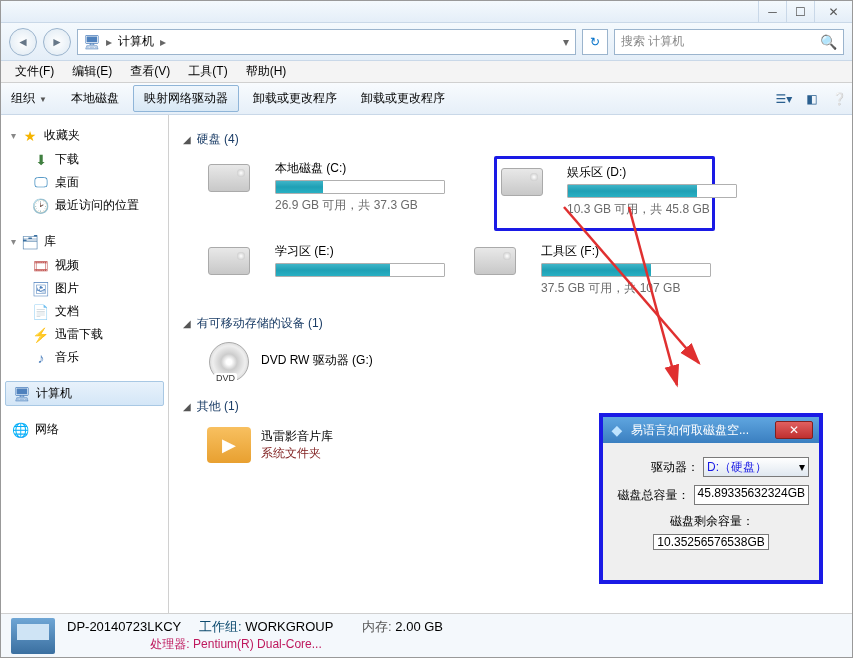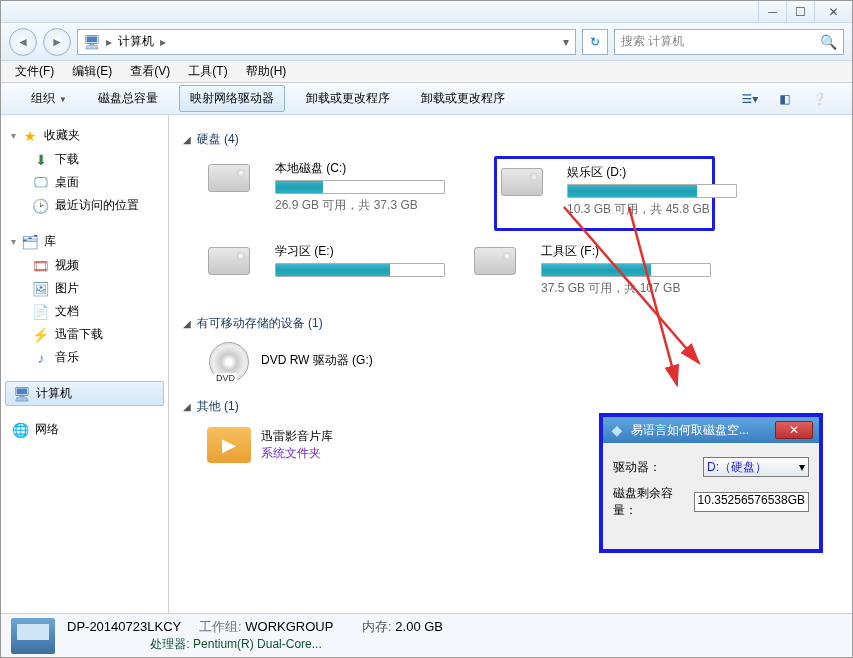--- a/index.html
+++ b/index.html
@@ -9,21 +9,21 @@
   .title-btn { width: 28px; border-left: 1px solid #c9d8e8; display: flex; align-items: center; justify-content: center; color: #555; cursor: pointer; }
   .title-btn.close { width: 38px; }
   .nav-bar { height: 38px; background: linear-gradient(#f4f9fd,#e4eef8); display: flex; align-items: center; padding: 4px 8px; gap: 6px; border-bottom: 1px solid #c9d8e8; }
   .nav-circle { width: 28px; height: 28px; border: 1px solid #9bb4cd; border-radius: 50%; background: radial-gradient(#fff,#dce8f2); display: flex; align-items: center; justify-content: center; color: #678; cursor: pointer; }
   .addr { flex: 1; height: 26px; border: 1px solid #9bb4cd; background: #fff; display: flex; align-items: center; padding: 0 6px; gap: 6px; }
   .addr .glyph { color: #666; }
   .search-box { width: 230px; height: 26px; border: 1px solid #9bb4cd; background: #fff; display: flex; align-items: center; padding: 0 6px; color: #888; justify-content: space-between; }
   .refresh { width: 26px; height: 26px; border: 1px solid #9bb4cd; background: #fff; display: flex; align-items: center; justify-content: center; color: #0070c9; cursor: pointer; }
   .menu-bar { height: 22px; background: #f4f4f4; border-bottom: 1px solid #d0d0d0; display: flex; align-items: center; padding: 0 6px; gap: 2px; }
   .menu-item { padding: 2px 8px; cursor: pointer; border-radius: 2px; }
-  .cmd-bar { height: 32px; background: linear-gradient(#f8fbfe,#e6eff8); border-bottom: 1px solid #c9d8e8; display: flex; align-items: center; padding: 0 20px; gap: 11px; }
+  .cmd-bar { height: 32px; background: linear-gradient(#f8fbfe,#e6eff8); border-bottom: 1px solid #c9d8e8; display: flex; align-items: center; padding: 0 0; gap: 4px; }
   .cmd-item { padding: 4px 10px; cursor: pointer; border-radius: 2px; position: relative; }
   .cmd-item.drop::after { content: "▼"; font-size: 8px; color: #555; margin-left: 4px; }
   .cmd-item.sel { border: 1px solid #8fb5d8; background: linear-gradient(#f0f7fd,#d8e8f5); }
   .cmd-spacer { flex: 1; }
   .cmd-icon { width: 24px; height: 24px; display: flex; align-items: center; justify-content: center; cursor: pointer; color: #2a5f8f; }
   .body { flex: 1; display: flex; overflow: hidden; }
   .sidebar { width: 168px; border-right: 1px solid #d0d0d0; background: #fff; padding: 8px 4px; overflow: hidden; }
   .side-sec-title { display: flex; align-items: center; gap: 6px; padding: 4px 6px; font-weight: normal; color: #000; }
   .side-sec-title .tri { color: #888; font-size: 10px; }
   .side-item { display: flex; align-items: center; gap: 6px; padding: 3px 4px 3px 28px; cursor: pointer; }
@@ -54,35 +54,35 @@
   .dvd { width: 40px; height: 40px; border-radius: 50%; background: radial-gradient(#fff 10%,#ccc 30%,#eee 60%,#bbb); border: 1px solid #aaa; position: relative; }
   .dvd::after { content: "DVD"; position: absolute; bottom: -2px; left: 4px; font-size: 9px; color: #333; background: #fff; padding: 0 2px; border-radius: 2px; }
   .folder-ico { width: 44px; height: 36px; background: linear-gradient(#f8c060,#e8a030); border-radius: 4px; position: relative; display:flex;align-items:center;justify-content:center; }
   .folder-ico::after{content:"▶";color:#fff;font-size:18px;}
   .drive-info { flex: 1; }
   .drive-name { margin-bottom: 3px; }
   .drive-bar { width: 170px; height: 14px; border: 1px solid #b0b0b0; background: #fff; border-radius: 1px; overflow: hidden; margin-bottom: 3px; }
   .drive-bar-fill { height: 100%; background: linear-gradient(#3fb5c8,#1fa0b5,#28b0c3); }
   .drive-stat { color: #6a6a6a; font-size: 12px; }
   .other-row { display: flex; gap: 10px; margin-left: 20px; padding: 4px; align-items: center; }
-  .other-row .sub { color: #6d28d9; }
+  .other-row .sub { color: #7f1d1d; }
   .tool-dlg { position: absolute; left: 430px; top: 298px; width: 224px; border: 4px solid #1a1ae5; background: #fff; }
   .tool-tb { height: 26px; background: linear-gradient(#5fa6e0,#3a7fc0); display: flex; align-items: center; padding: 0 6px; color: #fff; gap: 6px; }
   .tool-tb .ttl { flex: 1; font-size: 12px; white-space: nowrap; overflow: hidden; text-overflow: ellipsis; }
   .tool-x { width: 38px; height: 18px; background: linear-gradient(#e06060,#c03030); border: 1px solid #802020; border-radius: 2px; color: #fff; display: flex; align-items: center; justify-content: center; font-size: 12px; cursor: pointer; }
   .tool-body { padding: 14px 10px; background: #efefef; }
   .tool-row { display: flex; align-items: center; margin-bottom: 8px; gap: 4px; }
-  .tool-lbl { width: 86px; text-align: left; }
+  .tool-lbl { width: 86px; text-align: right; }
   .tool-sel { flex: 1; height: 20px; border: 1px solid #7a7a7a; background: linear-gradient(#fff,#e0e8f0); display: flex; align-items: center; justify-content: space-between; padding: 0 3px; cursor: pointer; color:#1a1ae5; }
   .tool-inp { flex: 1; height: 20px; border: 1px solid #7a7a7a; background: #fff; padding: 0 3px; }
   .status-bar { height: 44px; border-top: 1px solid #d0d0d0; background: #f4f8fc; display: flex; align-items: center; padding: 4px 10px; gap: 12px; }
   .status-ico { width: 44px; height: 36px; background: linear-gradient(#6fa6d5,#3a6fa0); border-radius: 2px; position: relative; }
   .status-ico::after { content: ""; position: absolute; left: 6px; top: 6px; right: 6px; bottom: 14px; background: #cfe4f5; }
   .status-txt .l1 { font-size: 13px; }
-  .status-txt .l2 { color: #14532d; }
+  .status-txt .l2 { color: #be185d; }
   svg.arrow { position: absolute; pointer-events: none; }
 </style>
 </head>
 <body>
 
 <div class="window">
 
   <div class="title-bar">
     <div class="title-btn">─</div>
     <div class="title-btn">☐</div>
@@ -110,21 +110,21 @@
   <div class="menu-bar">
     <div class="menu-item">文件(F)</div>
     <div class="menu-item">编辑(E)</div>
     <div class="menu-item">查看(V)</div>
     <div class="menu-item">工具(T)</div>
     <div class="menu-item">帮助(H)</div>
   </div>
 
   <div class="cmd-bar">
     <div class="cmd-item drop">组织</div>
-    <div class="cmd-item">磁盘总容量</div>
+    <div class="cmd-item">本地磁盘</div>
     <div class="cmd-item sel">映射网络驱动器</div>
     <div class="cmd-item">卸载或更改程序</div>
     <div class="cmd-item">卸载或更改程序</div>
     <div class="cmd-spacer"></div>
     <div class="cmd-icon">☰▾</div>
     <div class="cmd-icon">◧</div>
     <div class="cmd-icon" style="color:#2a7fb8;">❔</div>
   </div>
 
   <div class="body">
@@ -280,36 +280,40 @@
           <div class="tool-x">✕</div>
         </div>
         <div class="tool-body">
           <div class="tool-row">
             <div class="tool-lbl">驱动器：</div>
             <div class="tool-sel">
               <span>D:（硬盘）</span>
               <span style="color:#000;">▾</span>
             </div>
           </div>
-          <div class="tool-row" style="margin-bottom:16px;">
+          <div class="tool-row">
+            <div class="tool-lbl">磁盘总容量：</div>
+            <div class="tool-inp">45.89335632324GB</div>
+          </div>
+          <div class="tool-row" style="margin-bottom:16px;flex-direction:column;">
             <div class="tool-lbl">磁盘剩余容量：</div>
             <div class="tool-inp">10.35256576538GB</div>
           </div>
         </div>
       </div>
     </div>
   </div>
 
   <div class="status-bar">
     <div class="status-ico"></div>
     <div class="status-txt">
       <div class="l1">
         <span style="font-weight:normal;text-align:right;">DP-20140723LKCY</span>
         &nbsp;&nbsp;&nbsp;
-        <span style="color:#737373;">工作组:</span>
+        <span style="color:#0c4a6e;">工作组:</span>
         <span>WORKGROUP</span>
         &nbsp;&nbsp;&nbsp;&nbsp;&nbsp;&nbsp;
         <span style="color:#5a5a5a;">内存:</span>
         <span>2.00 GB</span>
       </div>
       <div class="l2">
         &nbsp;&nbsp;&nbsp;&nbsp;&nbsp;&nbsp;&nbsp;&nbsp;&nbsp;&nbsp;&nbsp;&nbsp;&nbsp;&nbsp;&nbsp;&nbsp;&nbsp;&nbsp;&nbsp;&nbsp;&nbsp;&nbsp;&nbsp;&nbsp;
         <span>处理器:</span>
         <span>Pentium(R) Dual-Core...</span>
       </div>

